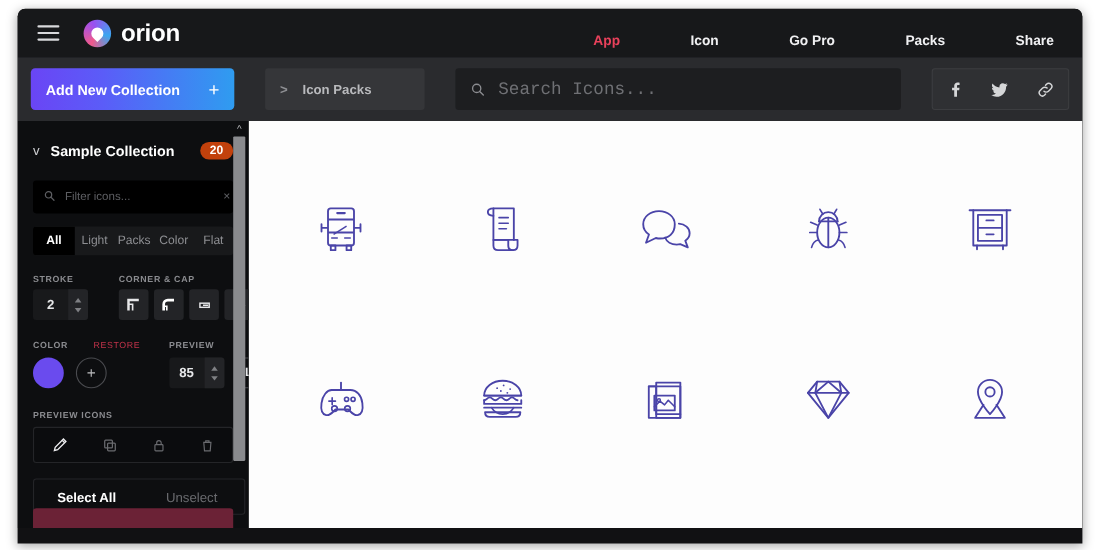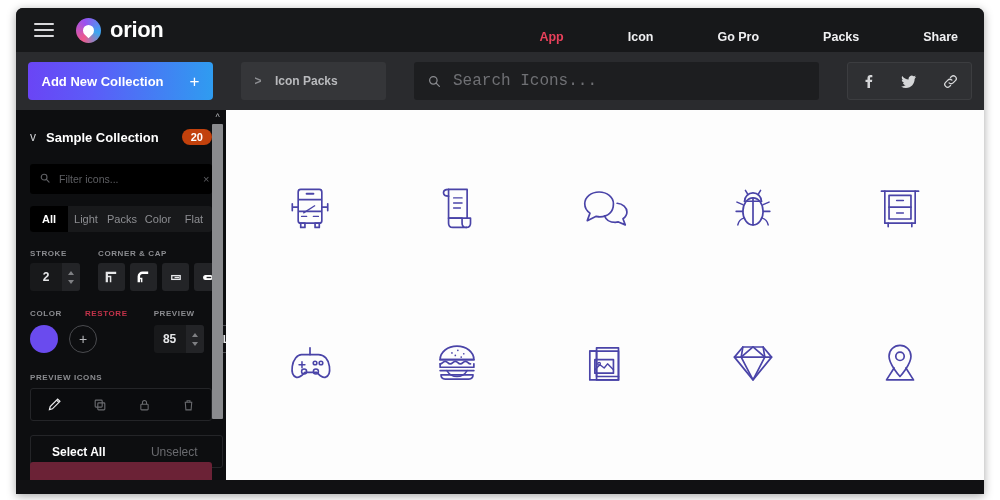--- a/index.html
+++ b/index.html
@@ -114,41 +114,41 @@
     margin:12px 14px 0 14px; height:26px; background:#18191b; border-radius:3px;
     display:flex; align-items:stretch; overflow:hidden;
   }
   .tabs div {
     flex:1; display:flex; align-items:center; justify-content:center;
     font-size:11px; color:#8d8e92; cursor:pointer;
   }
   .tabs div.active { background:#000; color:#fff; font-weight:700; flex:0 0 38px; }
 
   .sec-label { color:#8b8c90; font-size:8px; font-weight:700; letter-spacing:.6px; }
-  .stroke-row { display:flex; gap:18px; margin:17px 14px 0 14px; }
+  .stroke-row { display:flex; gap:28px; margin:17px 14px 0 14px; }
   .stroke-col .ctrl, .corner-col .ctrl { display:flex; gap:5px; margin-top:5px; }
   .num-box {
     height:28px; background:#18191b; border-radius:3px; display:flex; align-items:center;
   }
   .num-box .val { width:32px; text-align:center; color:#e6e7e9; font-size:12px; font-weight:700; }
   .spin {
     width:18px; height:28px; background:#232427; border-radius:0 3px 3px 0;
     display:flex; flex-direction:column; align-items:center; justify-content:center; gap:5px; cursor:pointer;
   }
   .spin i { border-left:3px solid transparent; border-right:3px solid transparent; }
   .spin i.up { border-bottom:4px solid #7f8084; }
   .spin i.dn { border-top:4px solid #7f8084; }
   .cc-btn {
     width:27px; height:28px; background:#232427; border-radius:3px;
     display:flex; align-items:center; justify-content:center; cursor:pointer;
   }
 
   .color-row { display:flex; gap:26px; margin:18px 14px 0 14px; align-items:flex-start; }
   .lbl-inline { display:flex; gap:7px; align-items:baseline; }
-  .restore { color:#c2334a; font-size:8px; font-weight:700; letter-spacing:.6px; cursor:pointer;padding-left:16px; }
+  .restore { color:#c2334a; font-size:8px; font-weight:400; letter-spacing:.6px; cursor:pointer;padding-left:16px; }
   .swatches { display:flex; gap:11px; margin-top:7px; align-items:center; }
   .swatch { width:28px; height:28px; border-radius:50%; background:#6a4bee; cursor:pointer; }
   .swatch-add {
     width:28px; height:28px; border-radius:50%; border:1px solid #4a4b4f;
     color:#b9babd; font-size:14px; display:flex; align-items:center; justify-content:center; cursor:pointer;
   }
   .preview-ctrl { display:flex; gap:9px; margin-top:7px; align-items:center; }
   .light-btn {
     height:28px; padding:0 9px; border:1px solid #4a4b4f; border-radius:3px;
     color:#e6e7e9; font-size:11px; font-weight:700; display:flex; align-items:center; cursor:pointer;

